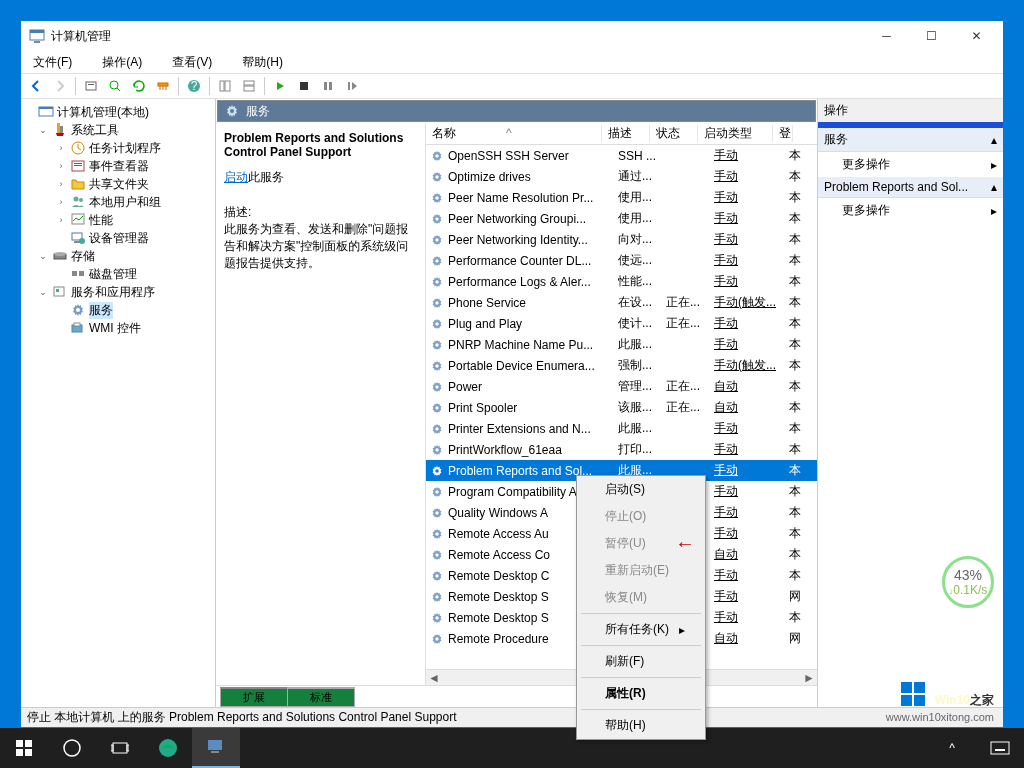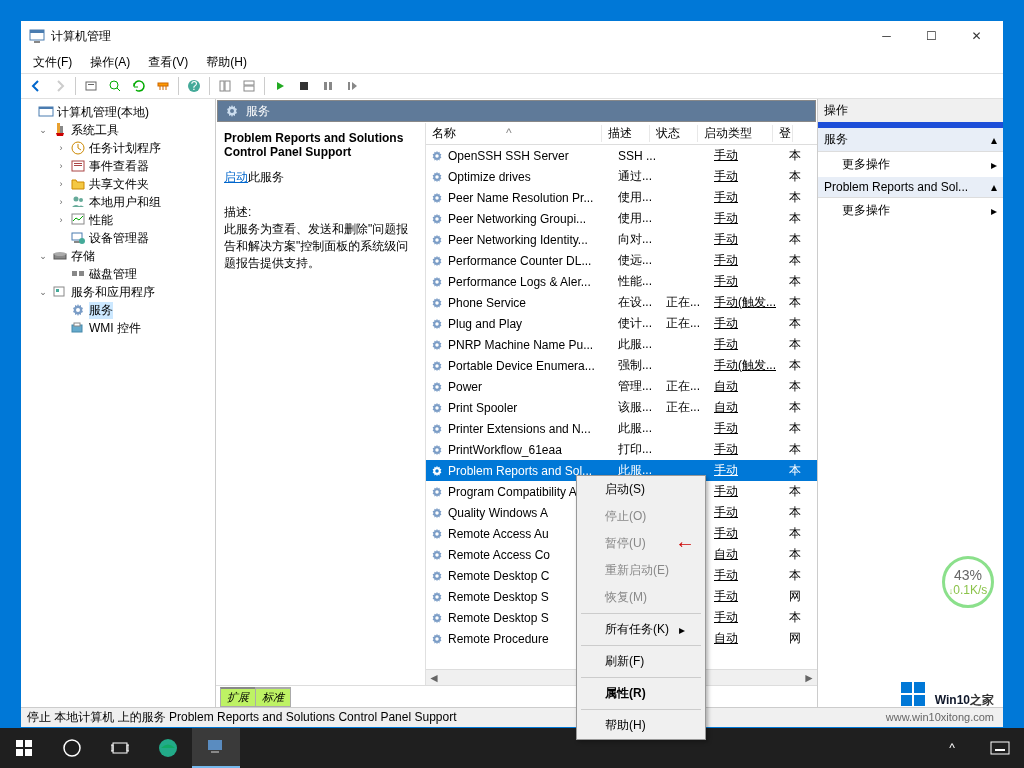--- a/index.html
+++ b/index.html
@@ -3,21 +3,21 @@
 <meta charset="utf-8">
 <style>
 * { margin: 0; padding: 0; box-sizing: border-box; font-family: "Microsoft YaHei", "Segoe UI", Tahoma, sans-serif; font-size: 12px; }
 body { background: #0078d7; width: 1024px; height: 768px; overflow: hidden; position: relative; }
 .window { position: absolute; left: 20px; top: 20px; right: 20px; bottom: 40px; background: #fff; border: 1px solid #0078d7; display: flex; flex-direction: column; }
 .titlebar { height: 30px; display: flex; align-items: center; padding: 0 4px; background: #fff; }
 .titlebar .icon { width: 16px; height: 16px; margin: 0 6px 0 4px; }
 .titlebar .title { flex: 1; font-size: 12px; }
 .titlebar .ctrls { display: flex; }
 .titlebar .ctrls div { width: 45px; height: 28px; display: flex; align-items: center; justify-content: center; color: #333; }
-.menubar { height: 22px; display: flex; align-items: center; padding: 0 4px; gap: 2px; }
+.menubar { height: 22px; display: flex; align-items: center; padding: 0 4px; gap: 14px; }
 .menubar span { padding: 2px 8px; }
 .toolbar { height: 26px; display: flex; align-items: center; padding: 0 4px; gap: 2px; border-top: 1px solid #e0e0e0; border-bottom: 1px solid #e0e0e0; }
 .toolbar .btn { width: 22px; height: 22px; display: flex; align-items: center; justify-content: center; }
 .toolbar .sep { width: 1px; height: 18px; background: #ccc; margin: 0 2px; }
 .body { flex: 1; display: flex; min-height: 0; }
 .tree { width: 195px; border-right: 1px solid #ccc; padding: 4px 2px; overflow: auto; background: #fff; }
 .tree .node { display: flex; align-items: center; height: 18px; gap: 3px; white-space: nowrap; }
 .tree .node .arrow { width: 12px; text-align: center; color: #666; font-size: 9px; }
 .tree .node .ic { width: 16px; height: 16px; display: flex; align-items: center; justify-content: center; }
 .tree .node.selected .lbl { background: #cce8ff; }
@@ -39,37 +39,37 @@
 .row .ic { width: 14px; height: 14px; margin: 0 4px; flex-shrink: 0; }
 .col-name { width: 170px; overflow: hidden; text-overflow: ellipsis; }
 .col-desc { width: 48px; overflow: hidden; }
 .col-state { width: 48px; }
 .col-start { width: 75px; overflow: hidden; text-decoration: underline; }
 .col-log { width: 20px; overflow: hidden; }
 .scroll-h { height: 16px; background: #f0f0f0; border-top: 1px solid #ddd; display: flex; }
 .scroll-h .track { flex: 1; }
 .scroll-h .arr { width: 16px; display: flex; align-items: center; justify-content: center; color: #666; }
 .tabs { height: 22px; display: flex; align-items: flex-end; padding-left: 4px; border-top: 1px solid #ddd; }
-.tabs .tab { border: 1px solid #aaa; border-top: 2px solid #aaa; padding: 1px 6px; background: #bef264; margin-right: -1px; font-size: 11px; font-style: italic; }
+.tabs .tab { border: 1px solid #aaa; border-top: 2px solid #aaa; padding: 1px 22px; background: #15803d; margin-right: -1px; font-size: 11px; }
 .tabs .tab.active { border-top: 2px solid #888; }
 .actions { width: 185px; background: #fff; }
 .actions .ah { background: #f0f0f0; padding: 3px 6px; border-bottom: 6px solid #1d4ed8; }
 .actions .grp { background: #e8eef7; padding: 3px 6px; display: flex; justify-content: space-between; align-items: center; border-bottom: 1px solid #ddd; white-space: nowrap; overflow: hidden; text-overflow: ellipsis; }
 .actions .item { padding: 4px 6px 4px 24px; display: flex; justify-content: space-between; align-items: center; }
 .context-menu { position: absolute; left: 576px; top: 475px; width: 130px; background: #f0f0f0; border: 1px solid #999; box-shadow: 2px 2px 4px rgba(0,0,0,0.3); z-index: 100; }
 .context-menu .mi { padding: 5px 20px 5px 28px; display: flex; justify-content: space-between; align-items: center; }
 .context-menu .mi.disabled { color: #888; }
 .context-menu .sep { height: 1px; background: #ccc; margin: 2px 4px; }
 .arrow-annot { position: absolute; left: 675px; top: 530px; color: #cc0000; font-size: 20px; z-index: 101; font-weight: bold; }
 .statusbar { height: 20px; border-top: 1px solid #ccc; display: flex; align-items: center; padding: 0 6px; background: #f0f0f0; }
 .taskbar { position: absolute; bottom: 0; left: 0; right: 0; height: 40px; background: #1f1f1f; display: flex; align-items: center; }
 .taskbar .tb { width: 48px; height: 40px; display: flex; align-items: center; justify-content: center; color: #fff; }
 .watermark { position: absolute; right: 30px; bottom: 45px; text-align: right; }
 .watermark .logo { font-size: 28px; font-weight: bold; }
-.watermark .w10 { color: #0f172a; }
+.watermark .w10 { color: #fef9c3; }
 .watermark .url { color: #666; font-size: 11px; }
 .meter { position: absolute; right: 30px; top: 556px; width: 52px; height: 52px; border: 3px solid #8be08b; border-radius: 50%; display: flex; flex-direction: column; align-items: center; justify-content: center; background: #fff; }
 .meter .pct { font-size: 14px; color: #666; }
 .meter .spd { font-size: 9px; color: #8bc34a; }
 .gear-svg { fill: #7a9cc6; }
 </style>
 </head>
 <body>
 
 <div class="window">

